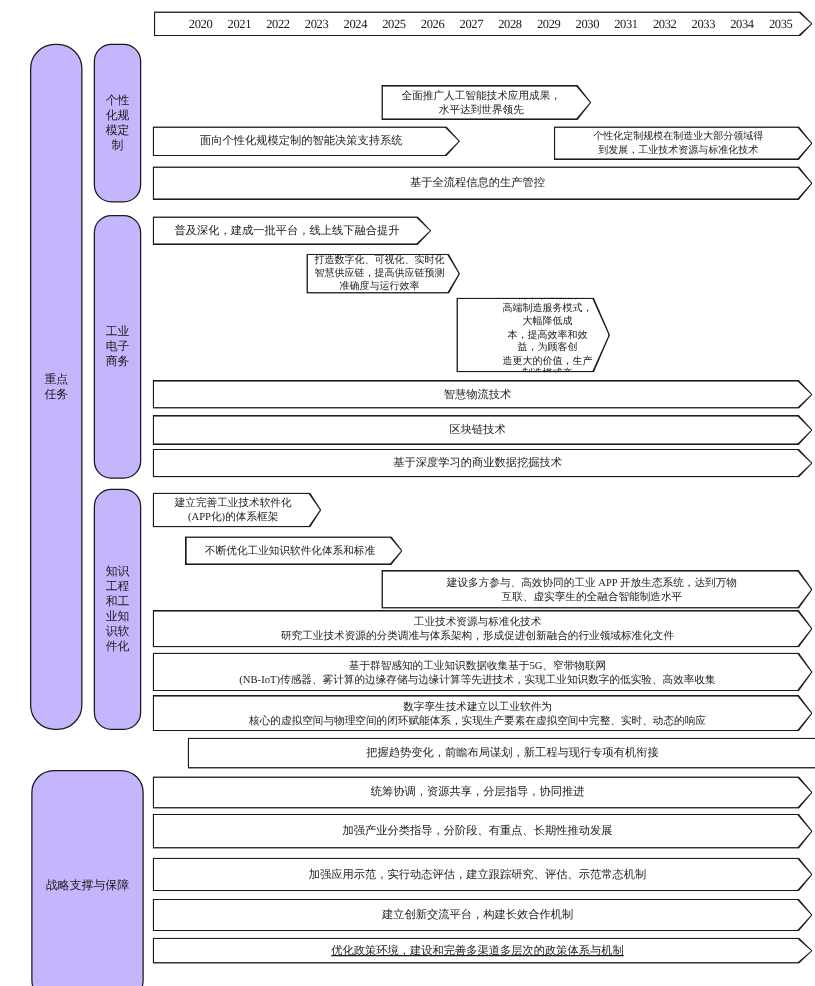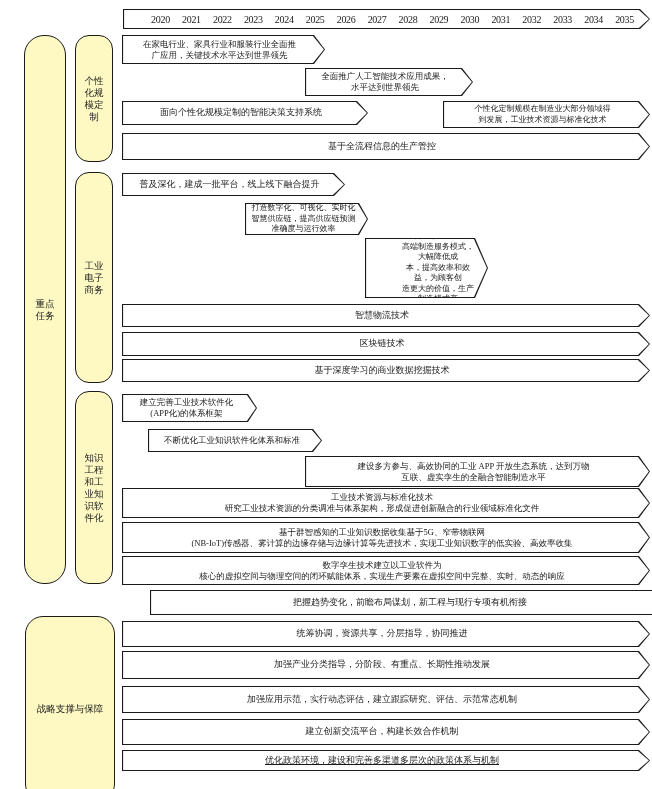--- a/index.html
+++ b/index.html
@@ -20,21 +20,21 @@
     clip-path:polygon(0 0,calc(100% - var(--tip,11px)) 0,100% 50%,calc(100% - var(--tip,11px)) 100%,0 100%);
   }
   .ab .t{
     position:relative;z-index:1;text-align:center;white-space:pre-line;
     font-size:9px;line-height:11.5px;letter-spacing:0;
   }
   .f8  .t{font-size:8px;line-height:10.5px;}
   .f85 .t{font-size:8.5px;line-height:11px;}
   
   .rb{
-    position:absolute;box-sizing:border-box;background:#fef9c3;
+    position:absolute;box-sizing:border-box;background:#c4b5fd;
     border:1.3px solid #1a1a1a;border-radius:14px;
     display:flex;align-items:center;justify-content:center;text-align:center;
   }
   .rb .vt{width:22px;word-break:break-all;font-size:9.5px;line-height:12px;}
   .rb .ht{font-size:9.5px;line-height:12px;white-space:nowrap;}
   
   #timeline{--tip:10px;}
   #timeline .years{
     position:relative;z-index:1;display:flex;width:100%;height:100%;align-items:center;
   }
@@ -79,24 +79,20 @@
     <div class="vt">工业电子商务</div>
   </div>
   <div class="rb" style="left:75px;top:391px;width:38px;height:193px;">
     <div class="vt">知识工程和工业知识软件化</div>
   </div>
 
   <div class="rb" style="left:25px;top:616px;width:90px;height:186px;border-radius:18px;">
     <div class="ht">战略支撑与保障</div>
   </div>
 
-  <div class="ab f85" style="left:122px;top:35px;width:203px;height:29px;">
-    <div class="t">在家电行业、家具行业和服装行业全面推
-广应用，关键技术水平达到世界领先</div>
-  </div>
   <div class="ab f85" style="left:305px;top:68px;width:168px;height:28px;">
     <div class="t">全面推广人工智能技术应用成果，
 水平达到世界领先</div>
   </div>
   <div class="ab f8" style="left:443px;top:101px;width:207px;height:27px;">
     <div class="t">个性化定制规模在制造业大部分领域得
 到发展，工业技术资源与标准化技术</div>
   </div>
   <div class="ab" style="left:122px;top:101px;width:246px;height:24px;">
     <div class="t">面向个性化规模定制的智能决策支持系统</div>

